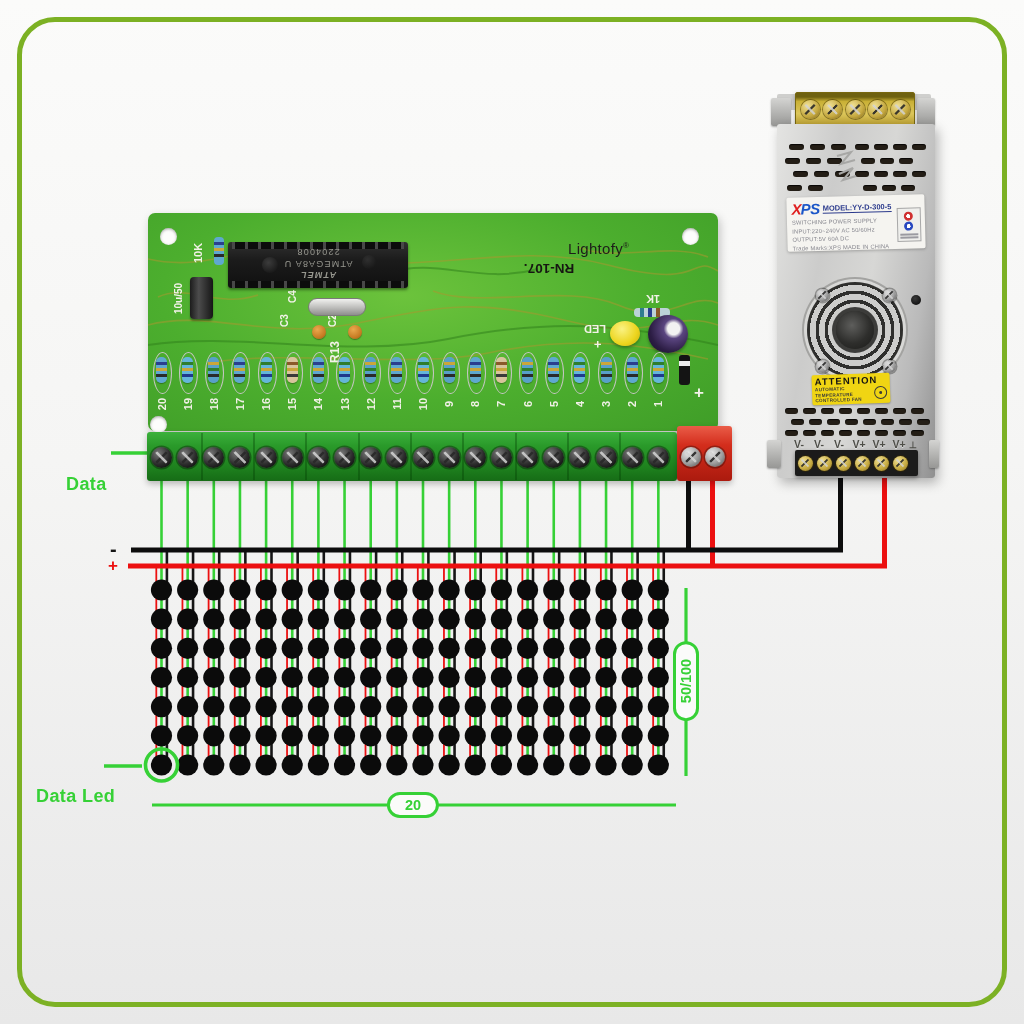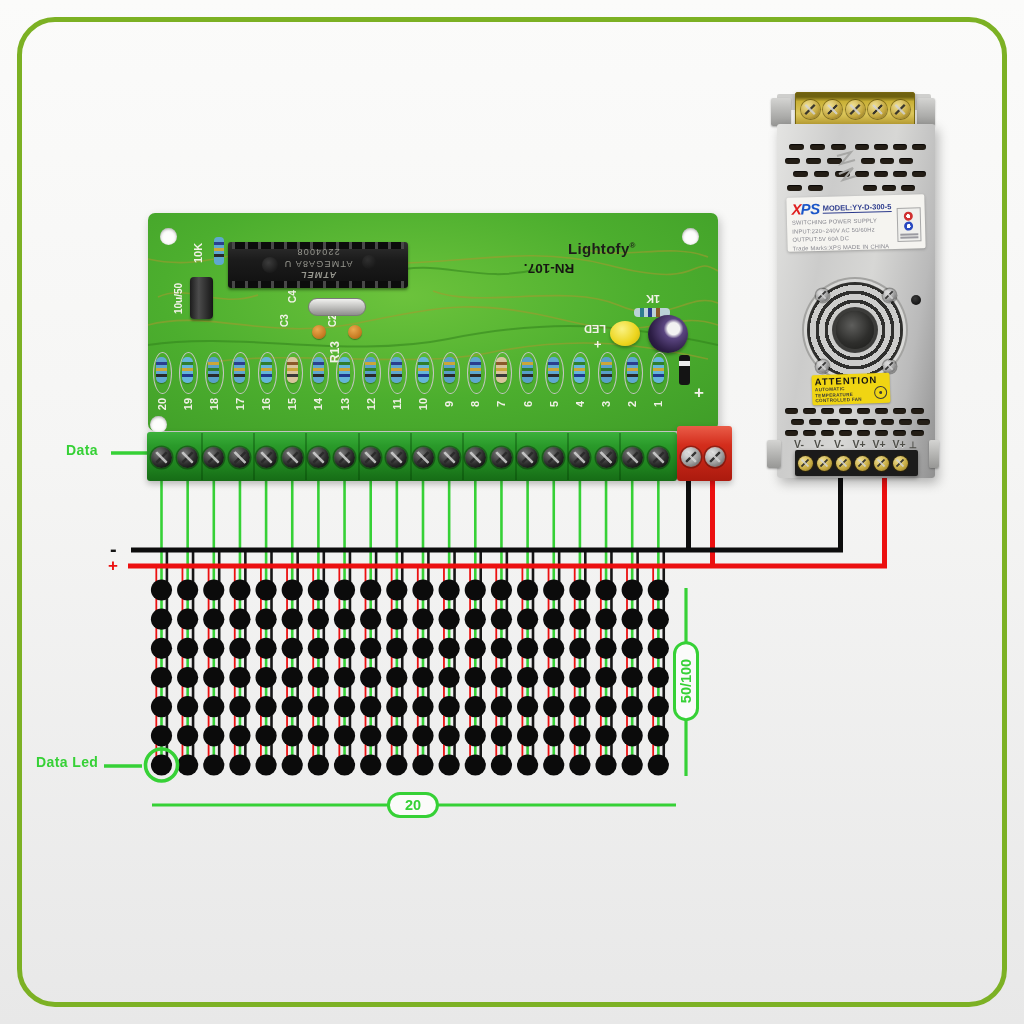--- a/index.html
+++ b/index.html
@@ -38,21 +38,21 @@
   .vres{position:absolute;border-radius:4px;}
   .hres{position:absolute;left:486px;top:95px;width:36px;height:9px;border-radius:4px;
       background:linear-gradient(90deg,#bcd2d8 0 6px,#2f7d8f 6px 10px,#bcd2d8 10px 14px,#27408f 14px 18px,#bcd2d8 18px 22px,#8a5a2a 22px 26px,#bcd2d8 26px 100%);}
   .led{position:absolute;left:462px;top:108px;width:30px;height:25px;border-radius:50%;
       background:radial-gradient(circle at 40% 32%,#faf282,#ecd51e 60%,#c8ad0a);box-shadow:0 2px 3px rgba(0,0,0,.3);}
   .pcap{position:absolute;left:500px;top:102px;width:40px;height:38px;border-radius:50%;
       background:radial-gradient(circle at 64% 36%,#f2f2f2 0 17%,#5a4580 28%,#2c1d44 66%,#180f28 100%);
       box-shadow:0 2px 3px rgba(0,0,0,.35);}
   .diode{position:absolute;left:531px;top:142px;width:11px;height:30px;border-radius:3px;
       background:linear-gradient(180deg,#141414 0 6px,#ececec 6px 11px,#141414 11px 100%);}
-  .brand{position:absolute;left:420px;top:27px;color:#1e1e1a;font-weight:700;font-size:15px;letter-spacing:.3px;}
+  .brand{position:absolute;left:420px;top:27px;color:#1e1e1a;font-weight:400;font-size:15px;letter-spacing:.3px;}
   .brand sup{font-size:8px;}
   .model{position:absolute;left:362px;top:48px;width:78px;text-align:center;color:#161612;
       font-weight:700;font-size:13.5px;transform:rotate(180deg);}
 
   
   .tnum{position:absolute;width:22px;text-align:center;font-size:11px;font-weight:700;color:#f0f0e6;
       transform:rotate(-90deg);z-index:2;}
   .rloop{position:absolute;width:17px;height:40px;border:1.6px solid #c6c6c4;border-radius:50%;z-index:2;}
   .rbody{position:absolute;width:11px;height:26px;border-radius:5px;box-shadow:0 1px 1px rgba(0,0,0,.3);z-index:2;}
 
@@ -109,21 +109,21 @@
       text-shadow:0 1px 0 rgba(255,255,255,.55);}
   .dc-gnd{display:inline-block;font-size:9px;font-weight:700;color:#4e4e48;}
   .psu-dc{position:absolute;left:18px;top:326px;width:123px;height:26px;background:#1b1b1b;border-radius:2px;
       box-shadow:0 2px 4px rgba(0,0,0,.4);}
 
   
   #wiring{position:absolute;left:0;top:0;width:1024px;height:1024px;z-index:2;}
 
   
   .lbl{position:absolute;font-weight:700;z-index:6;white-space:nowrap;}
-  .lbl-green{color:var(--g);font-size:14px;letter-spacing:.4px;}
+  .lbl-green{color:var(--g);font-size:18px;letter-spacing:.4px;margin-top:32px;}
   .minus-lbl{left:110px;top:538px;color:#141414;font-size:20px;}
   .plus-lbl{left:108px;top:556px;color:var(--r);font-size:17px;}
   .pill{position:absolute;background:#fbfbfa;border:3px solid var(--g);color:var(--g);border-radius:16px;
       font-weight:700;font-size:14.5px;padding:2px 15px;z-index:6;white-space:nowrap;}
   .pill-v{left:686px;top:681px;transform:translate(-50%,-50%) rotate(-90deg);}
   .pill-h{left:413px;top:805px;transform:translate(-50%,-50%);}
 </style>
 </head>
 <body>
 

